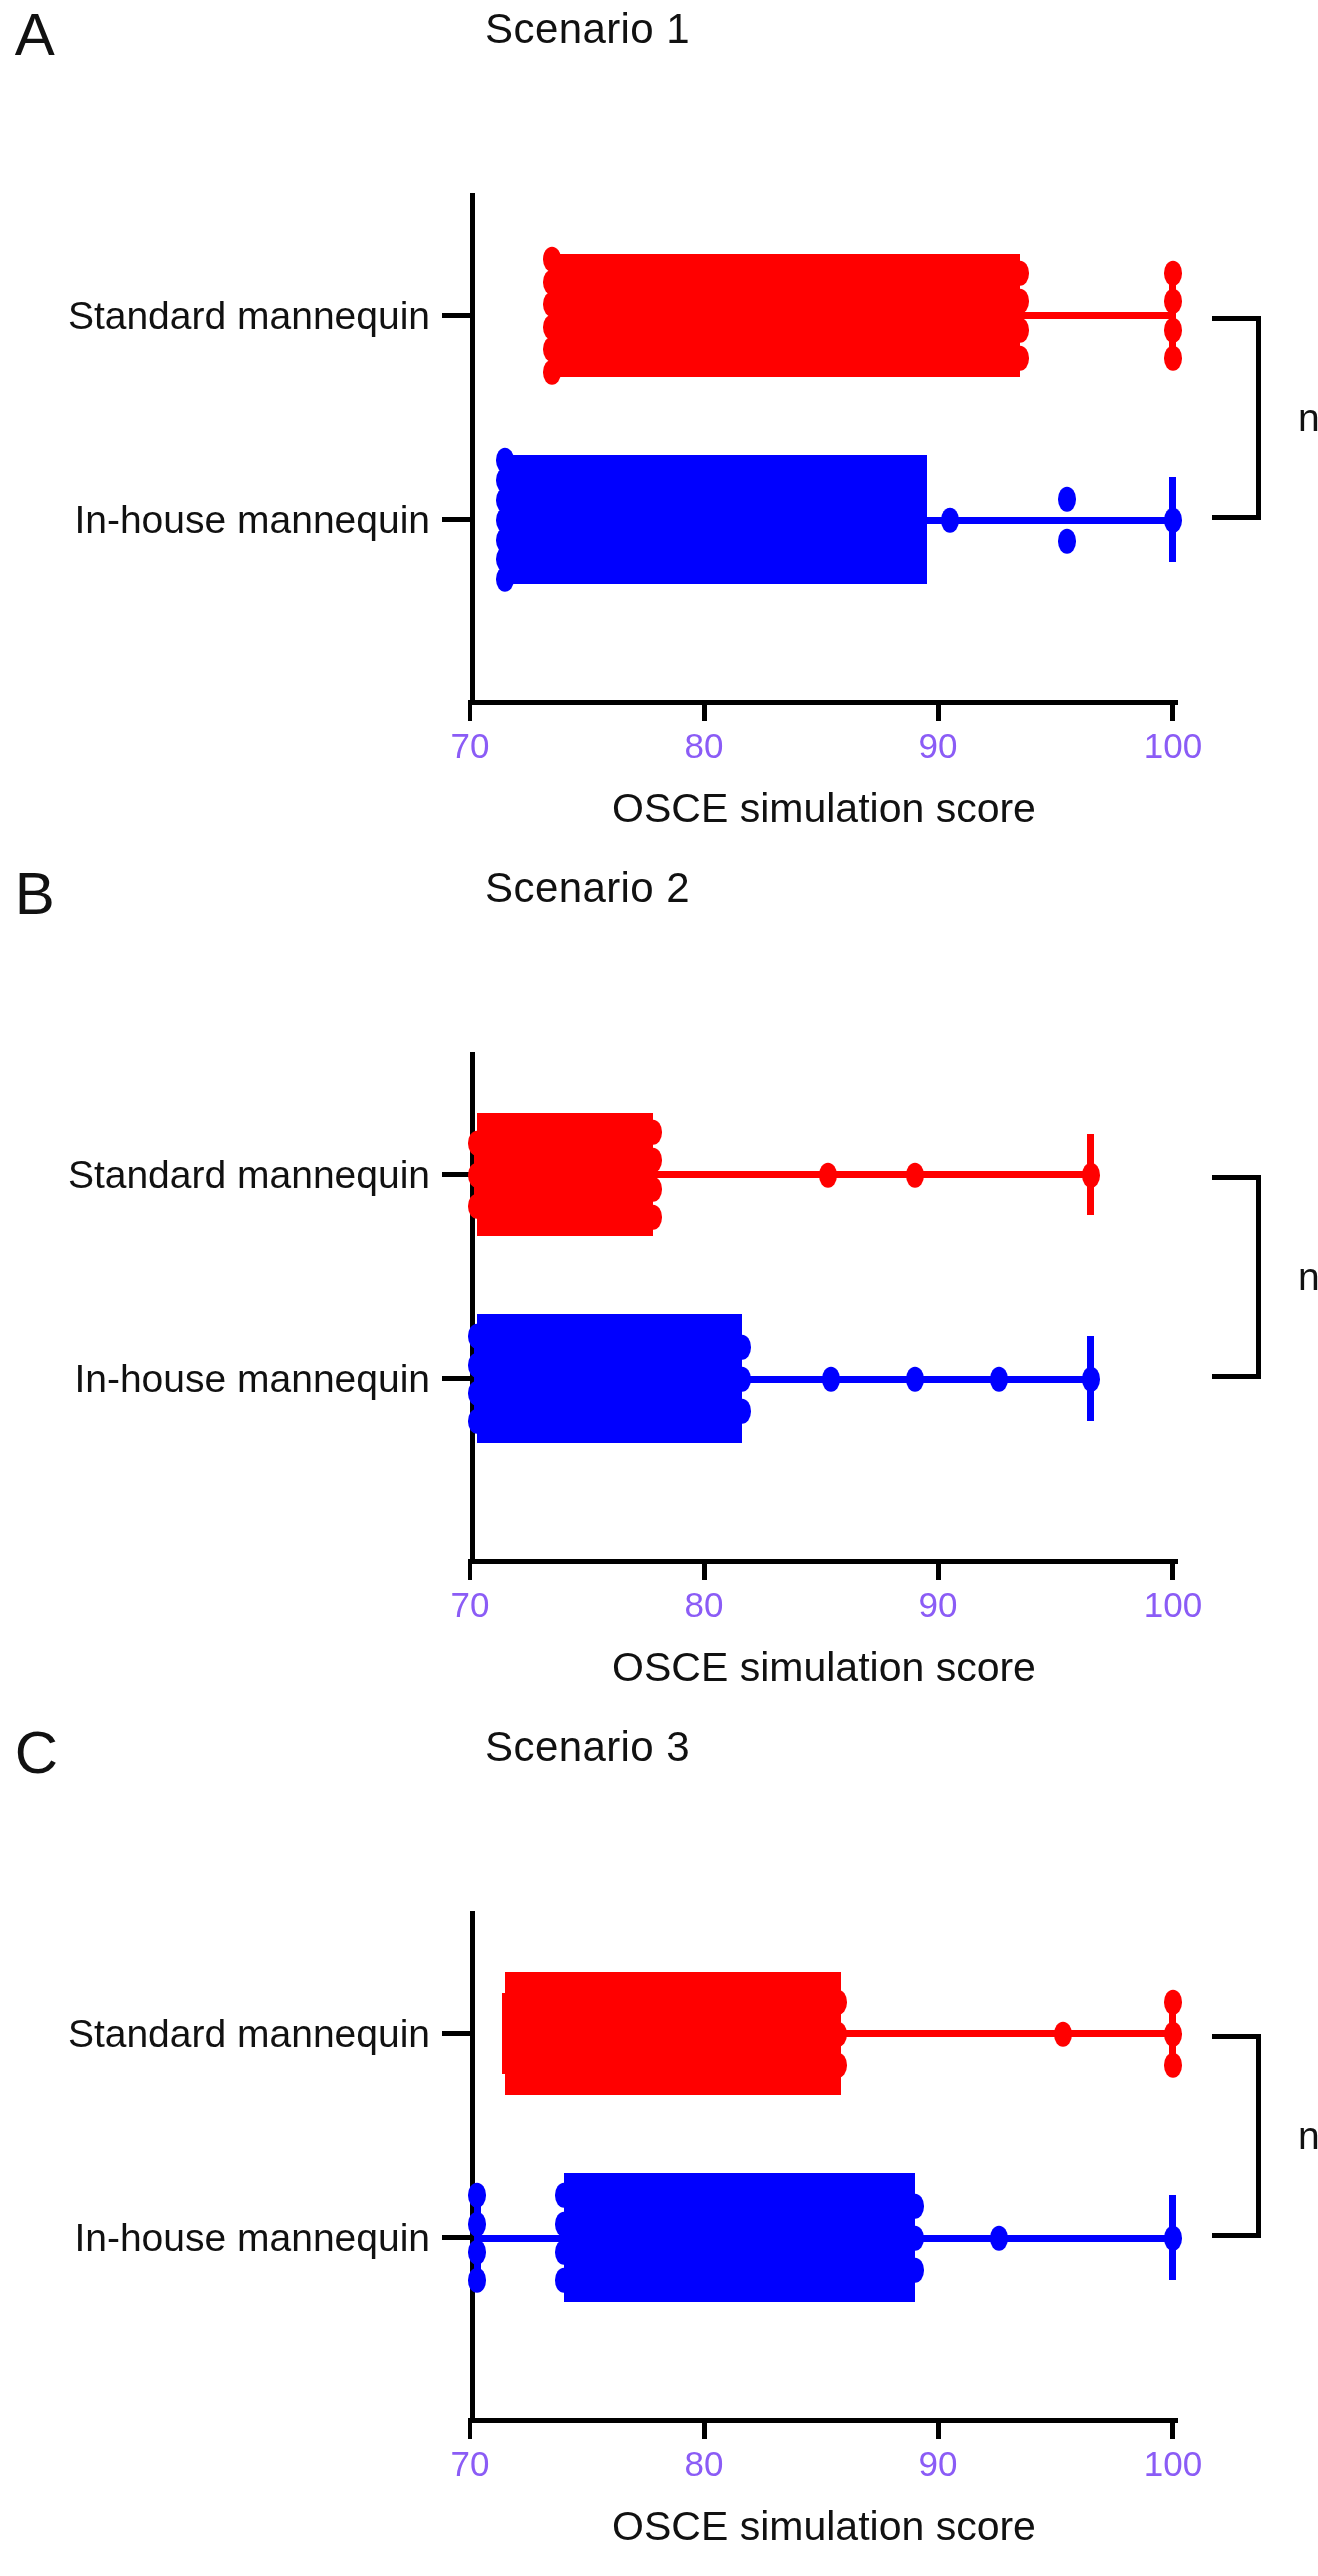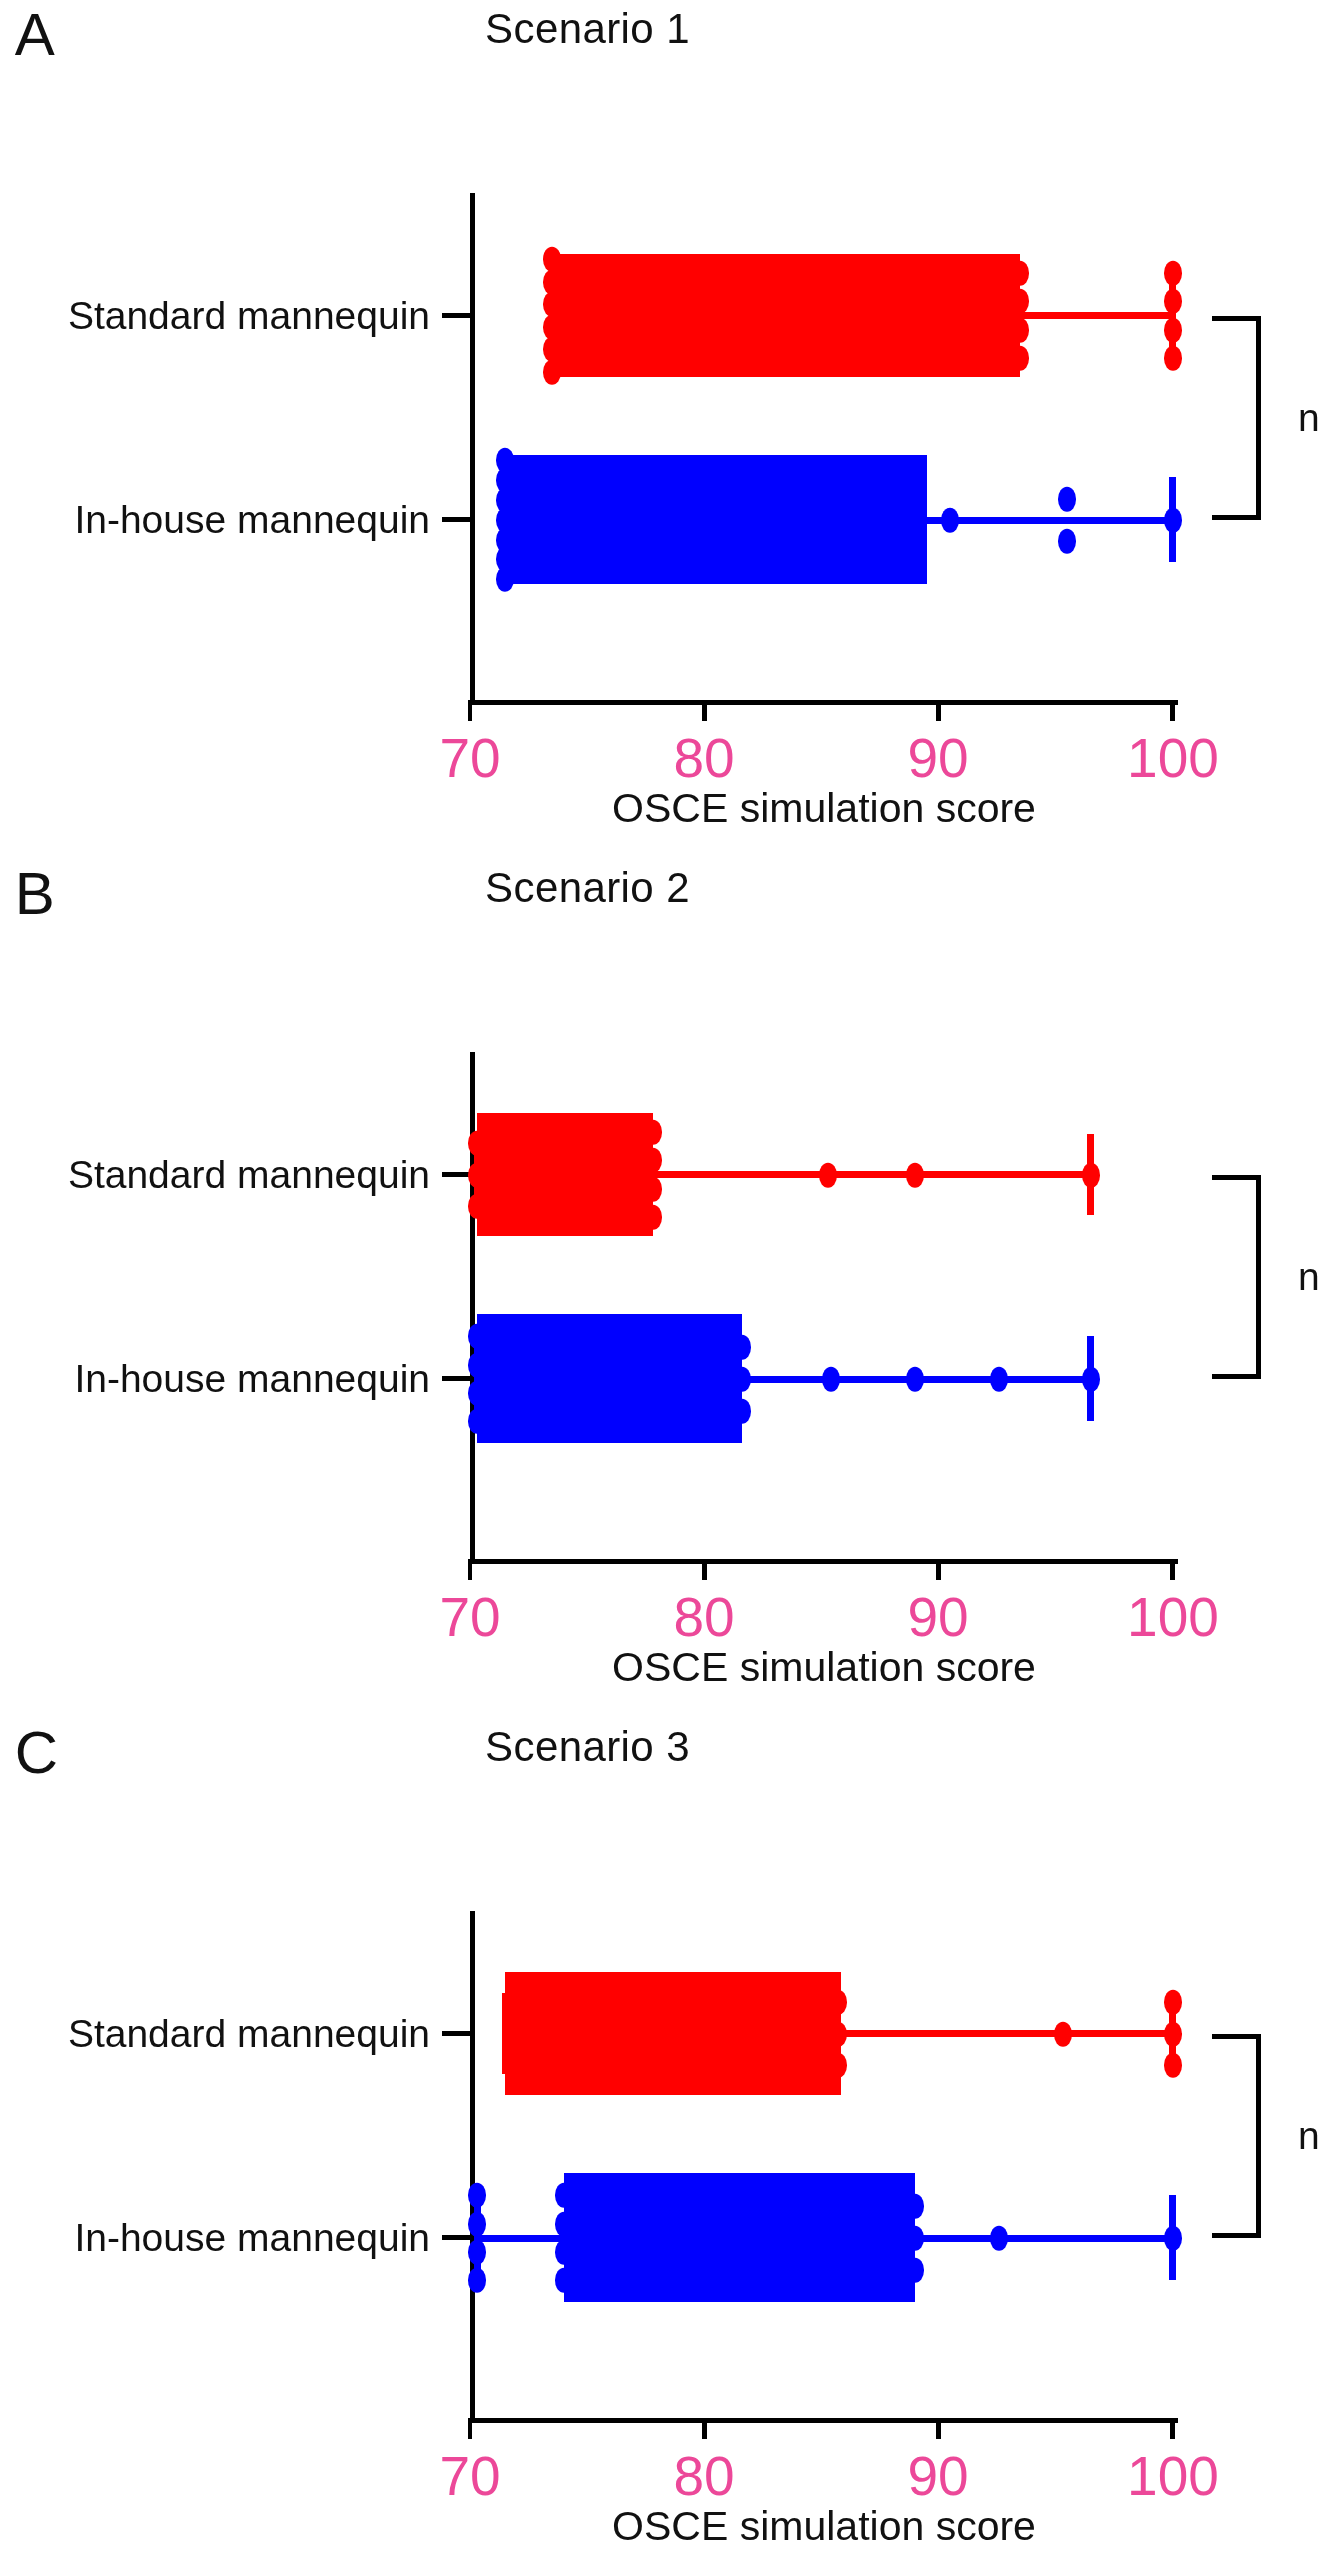--- a/index.html
+++ b/index.html
@@ -16,21 +16,21 @@
     text-align:center;font-size:42px;font-weight:400;color:#111;
     letter-spacing:0.4px;
     transform:translateX(-72px);
   }
 
   
   .plot{position:absolute;left:470px;top:193px;width:703px;height:507px;}
   .axis-y{position:absolute;left:0;top:0;width:4.9px;height:507px;background:#000;}
   .axis-x{position:absolute;left:0;top:507px;width:708px;height:4.9px;background:#000;}
   .tick{position:absolute;top:507px;width:4.9px;height:21px;background:#000;}
-  .ticklabel{position:absolute;top:533px;font-size:55px;color:#ec4899;transform:translateX(-50%);white-space:nowrap;}
+  .ticklabel{position:absolute;top:533px;font-size:35px;color:#8b5cf6;transform:translateX(-50%);white-space:nowrap;}
   .xlabel{position:absolute;top:592px;left:0;width:708px;text-align:center;font-size:41px;color:#111;}
 
   
   .ytick{position:absolute;left:-28px;width:28px;height:4.9px;background:#000;}
   .ylabel{position:absolute;right:auto;font-size:39px;color:#111;white-space:nowrap;text-align:right;transform:translateY(-50%);}
   .whisker-line{position:absolute;height:7.4px;}
   .cap{position:absolute;width:7.4px;}
   .box{position:absolute;box-sizing:border-box;background:transparent;}
   .median{position:absolute;width:7.4px;}
   .pt{position:absolute;border-radius:50%;transform:translate(-50%,-50%);}

